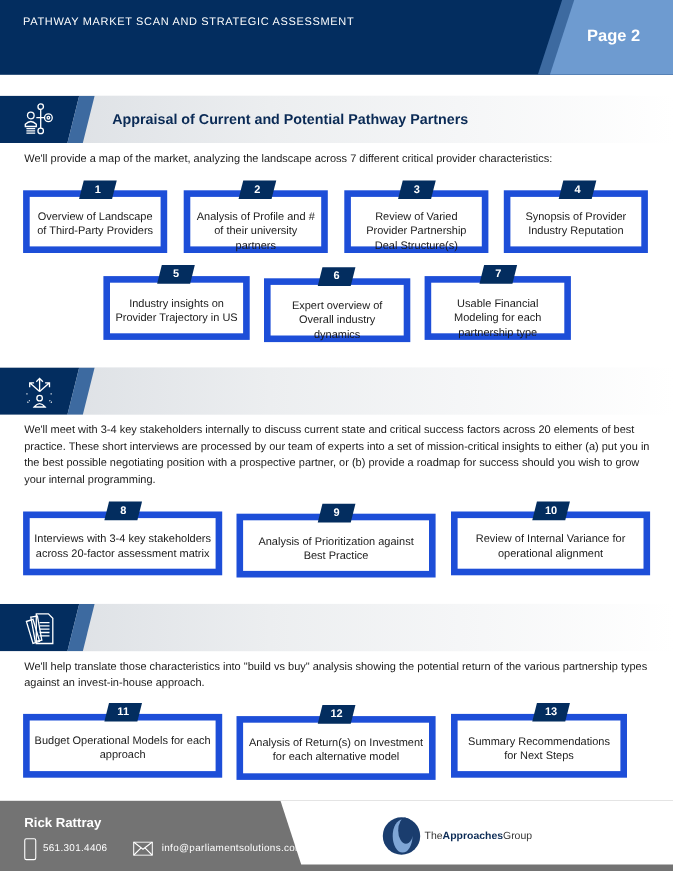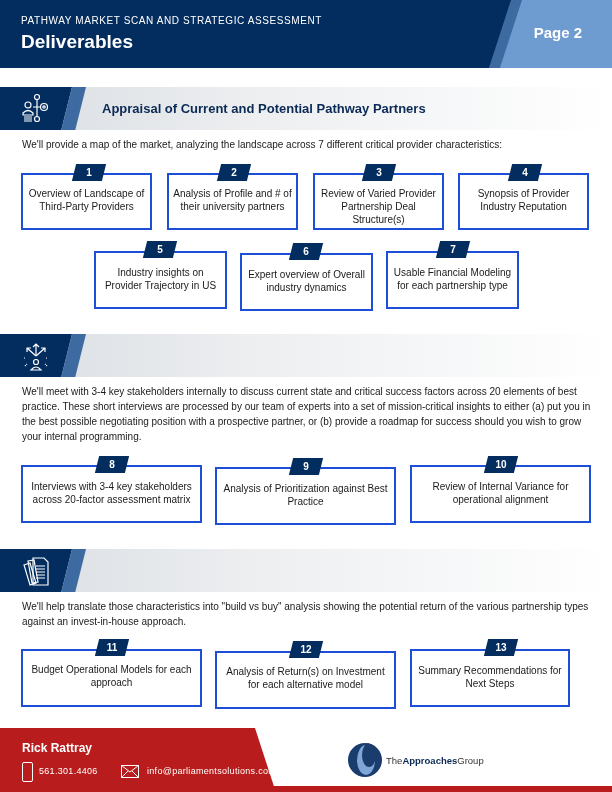--- a/index.html
+++ b/index.html
@@ -12,47 +12,46 @@
   .header .page { position: absolute; right: 30px; top: 24px; font-size: 15px; font-weight: bold; color: #ffffff; }
 
   .section-bar { position: absolute; left: 0; width: 612px; height: 43px; background: linear-gradient(to right, #d9dde2 0%, #eceef0 40%, #ffffff 100%); overflow: hidden; }
   .section-bar .stripe { position: absolute; top: 0; left: 66px; width: 14px; height: 43px; background: #3d6aa0; transform: skewX(-14deg); transform-origin: top left; left: 72px; }
   .section-bar .blk { position: absolute; top: 0; left: 0; width: 80px; height: 43px; background: #032d5f; transform: skewX(-14deg); transform-origin: top left; left: -8px; }
   .section-bar .ico { position: absolute; left: 20px; top: 6px; width: 32px; height: 32px; }
   .section-bar .sec-title { position: absolute; left: 102px; top: 14px; font-size: 13px; font-weight: bold; color: #0a2a55; }
 
   .para { position: absolute; left: 22px; width: 570px; font-size: 10px; line-height: 15px; color: #1a1a1a; }
 
-  .card { position: absolute; border: 2px solid #1d4ed8; background: #ffffff; text-align: center; font-size: 10px; line-height: 13px; color: #1a1a1a; padding: 0 6px; }
+  .card { position: absolute; border: 6px solid #1d4ed8; background: #ffffff; text-align: center; font-size: 10px; line-height: 13px; color: #1a1a1a; padding: 0 6px; }
   .card .txt { position: absolute; left: 4px; right: 4px; }
   .badge { position: absolute; width: 30px; height: 17px; background: #032d5f; transform: skewX(-14deg); }
   .badge span { display: block; transform: skewX(14deg); color: #ffffff; font-size: 10px; font-weight: bold; text-align: center; line-height: 17px; }
 
-  .footer { position: absolute; left: 0; top: 728px; width: 612px; height: 64px; background: #b91c1c; overflow: hidden; }
+  .footer { position: absolute; left: 0; top: 728px; width: 612px; height: 64px; background: #737373; overflow: hidden; }
   .footer .white { position: absolute; top: 0; left: 255px; width: 400px; height: 58px; background: #ffffff; transform: skewX(18deg); transform-origin: top left; }
   .footer .name { position: absolute; left: 22px; top: 13px; font-size: 12px; font-weight: bold; color: #ffffff; }
   .footer .phone { position: absolute; left: 39px; top: 38px; font-size: 9px; color: #ffffff; letter-spacing: 0.3px; }
   .footer .email { position: absolute; left: 147px; top: 38px; font-size: 9px; color: #ffffff; letter-spacing: 0.3px; }
   .footer .phone-ico { position: absolute; left: 22px; top: 34px; width: 11px; height: 20px; border: 1.5px solid #ffffff; border-radius: 2px; }
   .footer .mail-ico { position: absolute; left: 121px; top: 37px; }
   .logo { position: absolute; left: 348px; top: 743px; width: 140px; height: 36px; }
   .logo .circ { position: absolute; left: 0; top: 0; width: 34px; height: 34px; border-radius: 50%; background: #1a3d6e; overflow: hidden; }
   .logo .circ .inner { position: absolute; left: 9px; top: 2px; width: 18px; height: 30px; border-radius: 50% 40% 50% 50%; background: #7fa6d6; }
   .logo .circ .inner2 { position: absolute; left: 14px; top: 0px; width: 14px; height: 24px; border-radius: 50%; background: #1a3d6e; }
   .logo .lt { position: absolute; left: 38px; top: 12px; font-size: 9.5px; color: #333333; }
   .logo .lt b { color: #0a2a55; }
 </style>
 </head>
 <body>
 
 <div class="header">
   <div class="accent1"></div>
   <div class="accent2"></div>
   <div class="subtitle">PATHWAY MARKET SCAN AND STRATEGIC ASSESSMENT</div>
-  <div class="title">Deliverables</div>
   <div class="page">Page 2</div>
 </div>
 
 <div class="section-bar" style="top:87px;">
   <div class="blk"></div>
   <div class="stripe"></div>
   <svg class="ico" viewBox="0 0 32 32" fill="none" stroke="#ffffff" stroke-width="1.2">
     <circle cx="8" cy="12" r="3"></circle>
       <path d="M3 20 q5 -5 10 0 v2 h-10z"></path>
     <circle cx="24" cy="14" r="3.5"></circle>

